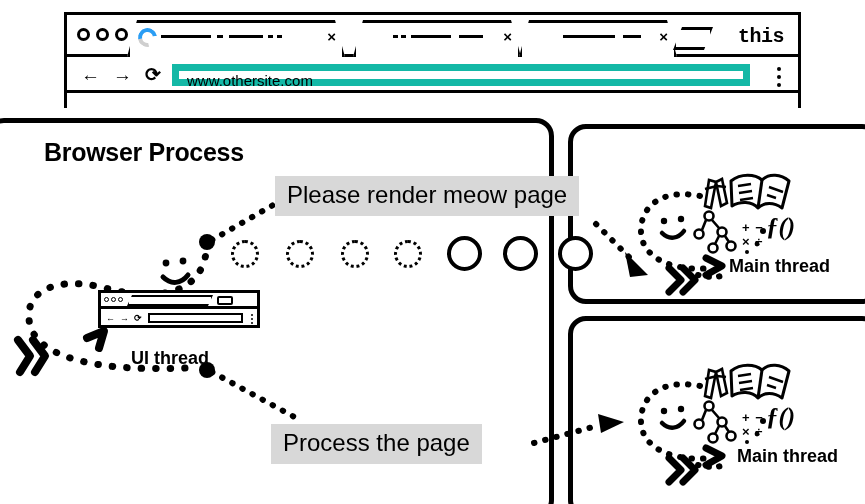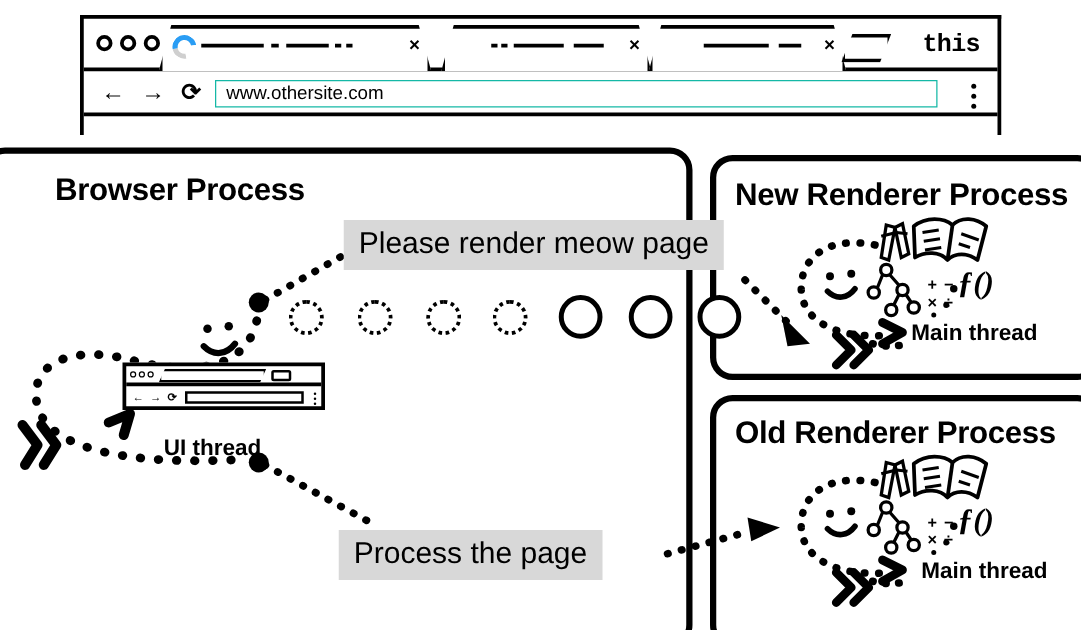--- a/index.html
+++ b/index.html
@@ -28,21 +28,21 @@
            transform:rotate(35deg);box-sizing:border-box;}
   .newtab{position:absolute;top:12px;height:23px;width:40px;border:3px solid #000;
           background:#fff;box-sizing:border-box;
           clip-path:polygon(9px 0,100% 0,calc(100% - 9px) 100%,0 100%);}
   .meow{position:absolute;right:14px;top:10px;font-size:20px;font-weight:bold;
         font-family:"Liberation Mono",monospace;letter-spacing:-0.5px;}
   .navbar{position:absolute;left:0;top:42px;right:0;height:36px;
           border-bottom:3px solid #000;box-sizing:border-box;}
   .nav-ico{position:absolute;top:7px;font-size:19px;font-weight:bold;line-height:21px;}
   .urlbar{position:absolute;left:105px;top:7px;right:48px;height:22px;
-          border:1px solid #14b8a6;box-sizing:border-box;background:#fff;}
+          border:7px solid #14b8a6;box-sizing:border-box;background:#fff;}
   .urltext{position:absolute;left:8px;top:1px;font-size:15px;line-height:17px;white-space:nowrap;}
   .kebab{position:absolute;right:17px;top:10px;}
   .kebab i{display:block;width:4px;height:4px;border-radius:50%;background:#000;margin-bottom:4px;}
 
   
   .panel{position:absolute;border:5px solid #000;border-radius:18px;box-sizing:border-box;background:#fff;}
   .p-browser{left:-14px;top:118px;width:568px;height:400px;}
   .p-new{left:568px;top:124px;width:312px;height:180px;}
   .p-old{left:568px;top:316px;width:312px;height:202px;}
   .ptitle{position:absolute;font-size:25px;font-weight:bold;white-space:nowrap;letter-spacing:-0.3px;}
@@ -142,22 +142,20 @@
           <i></i>
       </div>
     </div>
   </div>
 
   <div class="panel p-browser"></div>
   <div class="panel p-new"></div>
   <div class="panel p-old"></div>
 
   <div class="ptitle" style="left:44px;top:138px;">Browser Process</div>
-  <div class="ptitle" style="left:588px;top:142px;">New Renderer Process</div>
-  <div class="ptitle" style="left:588px;top:332px;">Old Renderer Process</div>
 
   <svg class="svglayer" viewBox="0 0 865 504" xmlns="http://www.w3.org/2000/svg">
 
     <path d="M207,242 C206,300 150,300 105,288 C55,275 22,292 30,325 C38,356 92,372 185,368" fill="none" stroke="#000" stroke-width="7" stroke-linecap="round" stroke-dasharray="0.5,14"></path>
 
     <path d="M212,240 L282,200" fill="none" stroke="#000" stroke-width="6" stroke-linecap="round" stroke-dasharray="0.5,11"></path>
 
     <path d="M212,372 L300,420" fill="none" stroke="#000" stroke-width="6" stroke-linecap="round" stroke-dasharray="0.5,11"></path>
 
     <path d="M596,224 L630,258" fill="none" stroke="#000" stroke-width="6" stroke-linecap="round" stroke-dasharray="0.5,11"></path>

